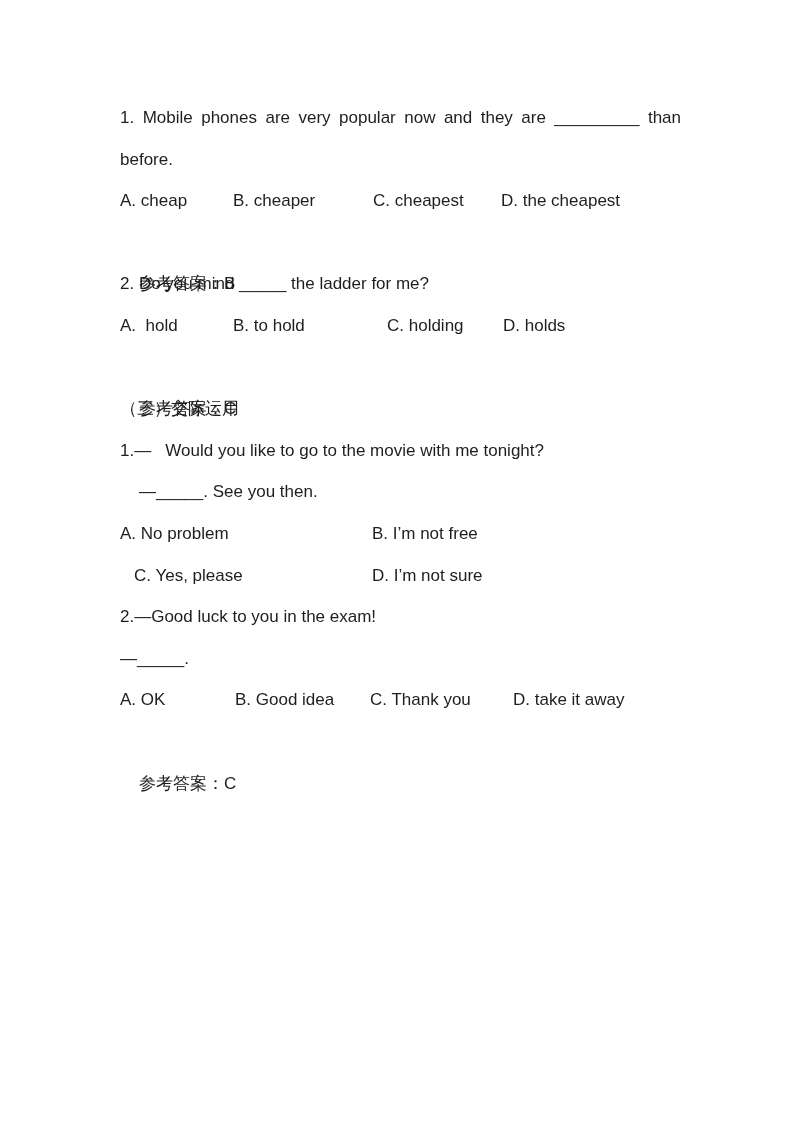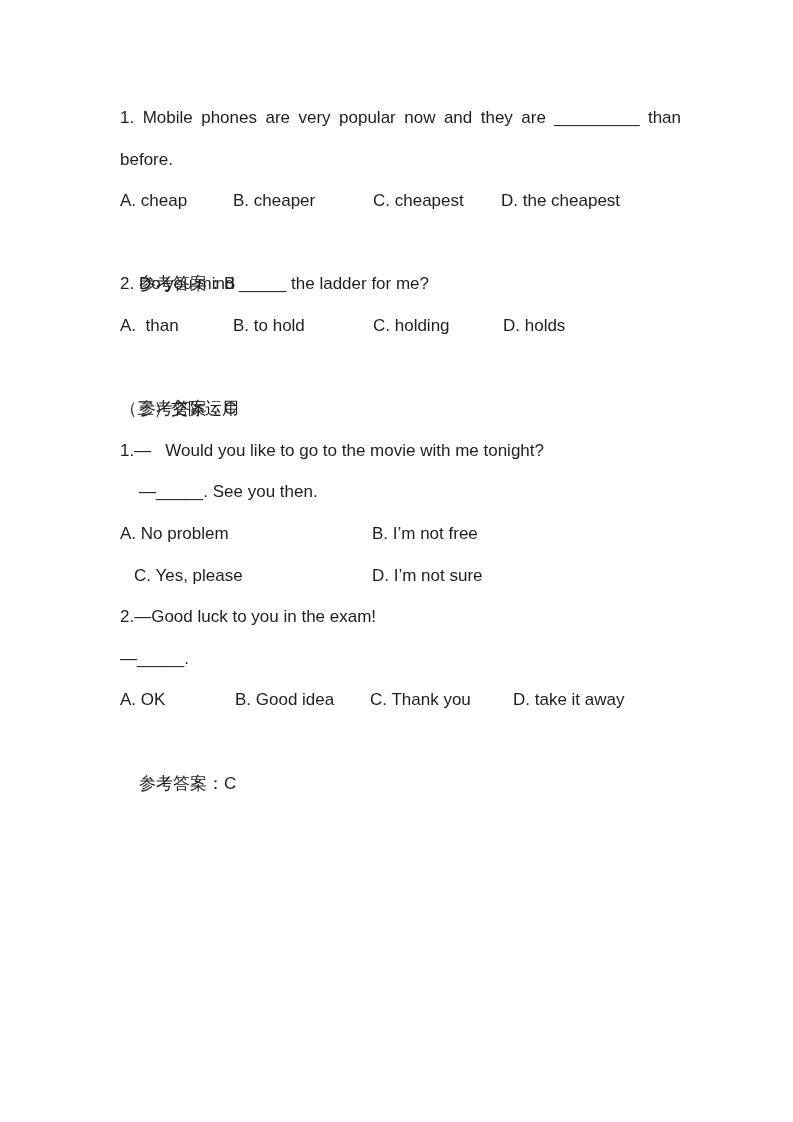--- a/index.html
+++ b/index.html
@@ -53,23 +53,23 @@
     <span class="opt" style="left:113px">B. cheaper</span>
     <span class="opt" style="left:253px">C. cheapest</span>
     <span class="opt" style="left:381px">D. the cheapest</span>
   </div>
   <div class="line">
     <span>参考答案：</span><span>B</span>
   </div>
 
   <div class="line">2. Do you mind _____ the ladder for me?</div>
   <div class="line">
-    <span class="opt" style="left:0">A.  than</span>
+    <span class="opt" style="left:0">A.  hold</span>
     <span class="opt" style="left:113px">B. to hold</span>
-    <span class="opt" style="left:253px">C. holding</span>
+    <span class="opt" style="left:267px">C. holding</span>
     <span class="opt" style="left:383px">D. holds</span>
   </div>
   <div class="line">
     <span>参考答案：</span><span>C</span>
   </div>
 
   <div class="line">（三）交际运用</div>
 
   <div class="line">1.—   Would you like to go to the movie with me tonight?</div>
   <div class="line indent-dash">—_____. See you then.</div>

